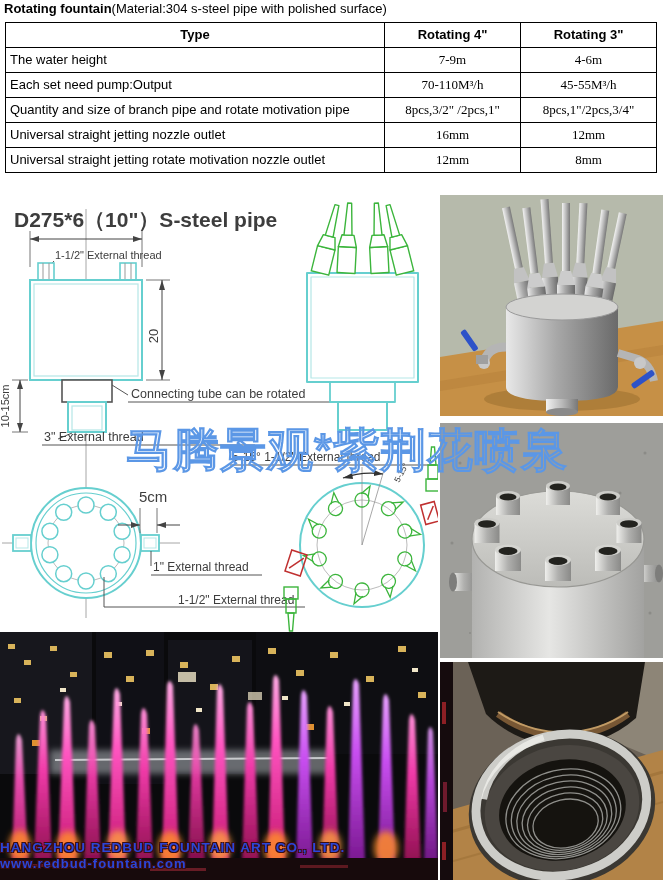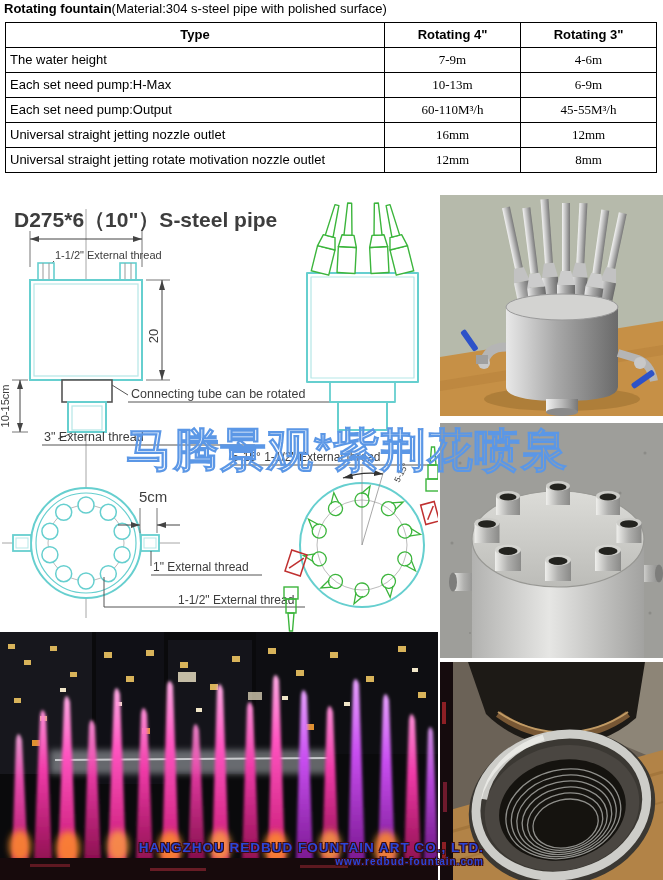--- a/index.html
+++ b/index.html
@@ -26,26 +26,26 @@
   #photo-pipe{left:440px;top:662px;width:223px;height:218px;}
   #photo-fountain{left:0;top:632px;width:438px;height:248px;}
   .watermark{
     position:absolute;left:126px;top:420px;z-index:9;white-space:nowrap;
     font-size:46px;font-weight:normal;letter-spacing:1px;
     color:rgba(120,170,240,0.10);
     -webkit-text-stroke:2.2px #5b97e6;
     pointer-events:none;
   }
   .photo-caption{
-    position:absolute;left:0;width:484px;text-align:right;z-index:6;
+    position:absolute;left:0;width:484px;text-align:left;z-index:6;
     font-weight:bold;color:#2b46d8;
     text-shadow:1px 1px 0 #3a0d14,-1px -1px 0 #3a0d14,1px -1px 0 #3a0d14,-1px 1px 0 #3a0d14;
   }
   #cap-company{top:840px;font-size:13.5px;letter-spacing:1px;}
-  #cap-site{top:856px;font-size:10px;letter-spacing:1px;}
+  #cap-site{top:856px;font-size:13px;letter-spacing:1px;}
   svg text{font-family:"Liberation Sans",sans-serif;}
 </style>
 </head>
 <body>
 
 <div class="title">
   <span class="b">Rotating fountain</span><span>(Material:304 s-steel pipe with polished surface)</span>
 </div>
 
 <table class="spec">
@@ -59,28 +59,28 @@
     <td>Type</td>
     <td>Rotating 4"</td>
     <td>Rotating 3"</td>
   </tr>
   <tr>
     <td>The water height</td>
     <td class="c">7-9m</td>
     <td class="c">4-6m</td>
   </tr>
   <tr>
-    <td>Each set need pump:H-Max</td>
-    <td class="c">10-13m</td>
-    <td class="c">6-9m</td>
+    <td>Each set need pump:Output</td>
+    <td class="c">70-110M³/h</td>
+    <td class="c">45-55M³/h</td>
   </tr>
   <tr>
-    <td>Each set need pump:Output</td>
-    <td class="c">60-110M³/h</td>
-    <td class="c">45-55M³/h</td>
+    <td>Quantity and size of branch pipe and rotate motivation pipe</td>
+    <td class="c">8pcs,3/2" /2pcs,1"</td>
+    <td class="c">8pcs,1"/2pcs,3/4"</td>
   </tr>
   <tr>
     <td>Universal straight jetting nozzle outlet</td>
     <td class="c">16mm</td>
     <td class="c">12mm</td>
   </tr>
   <tr>
     <td>Universal straight jetting rotate motivation nozzle outlet</td>
     <td class="c">12mm</td>
     <td class="c">8mm</td>

